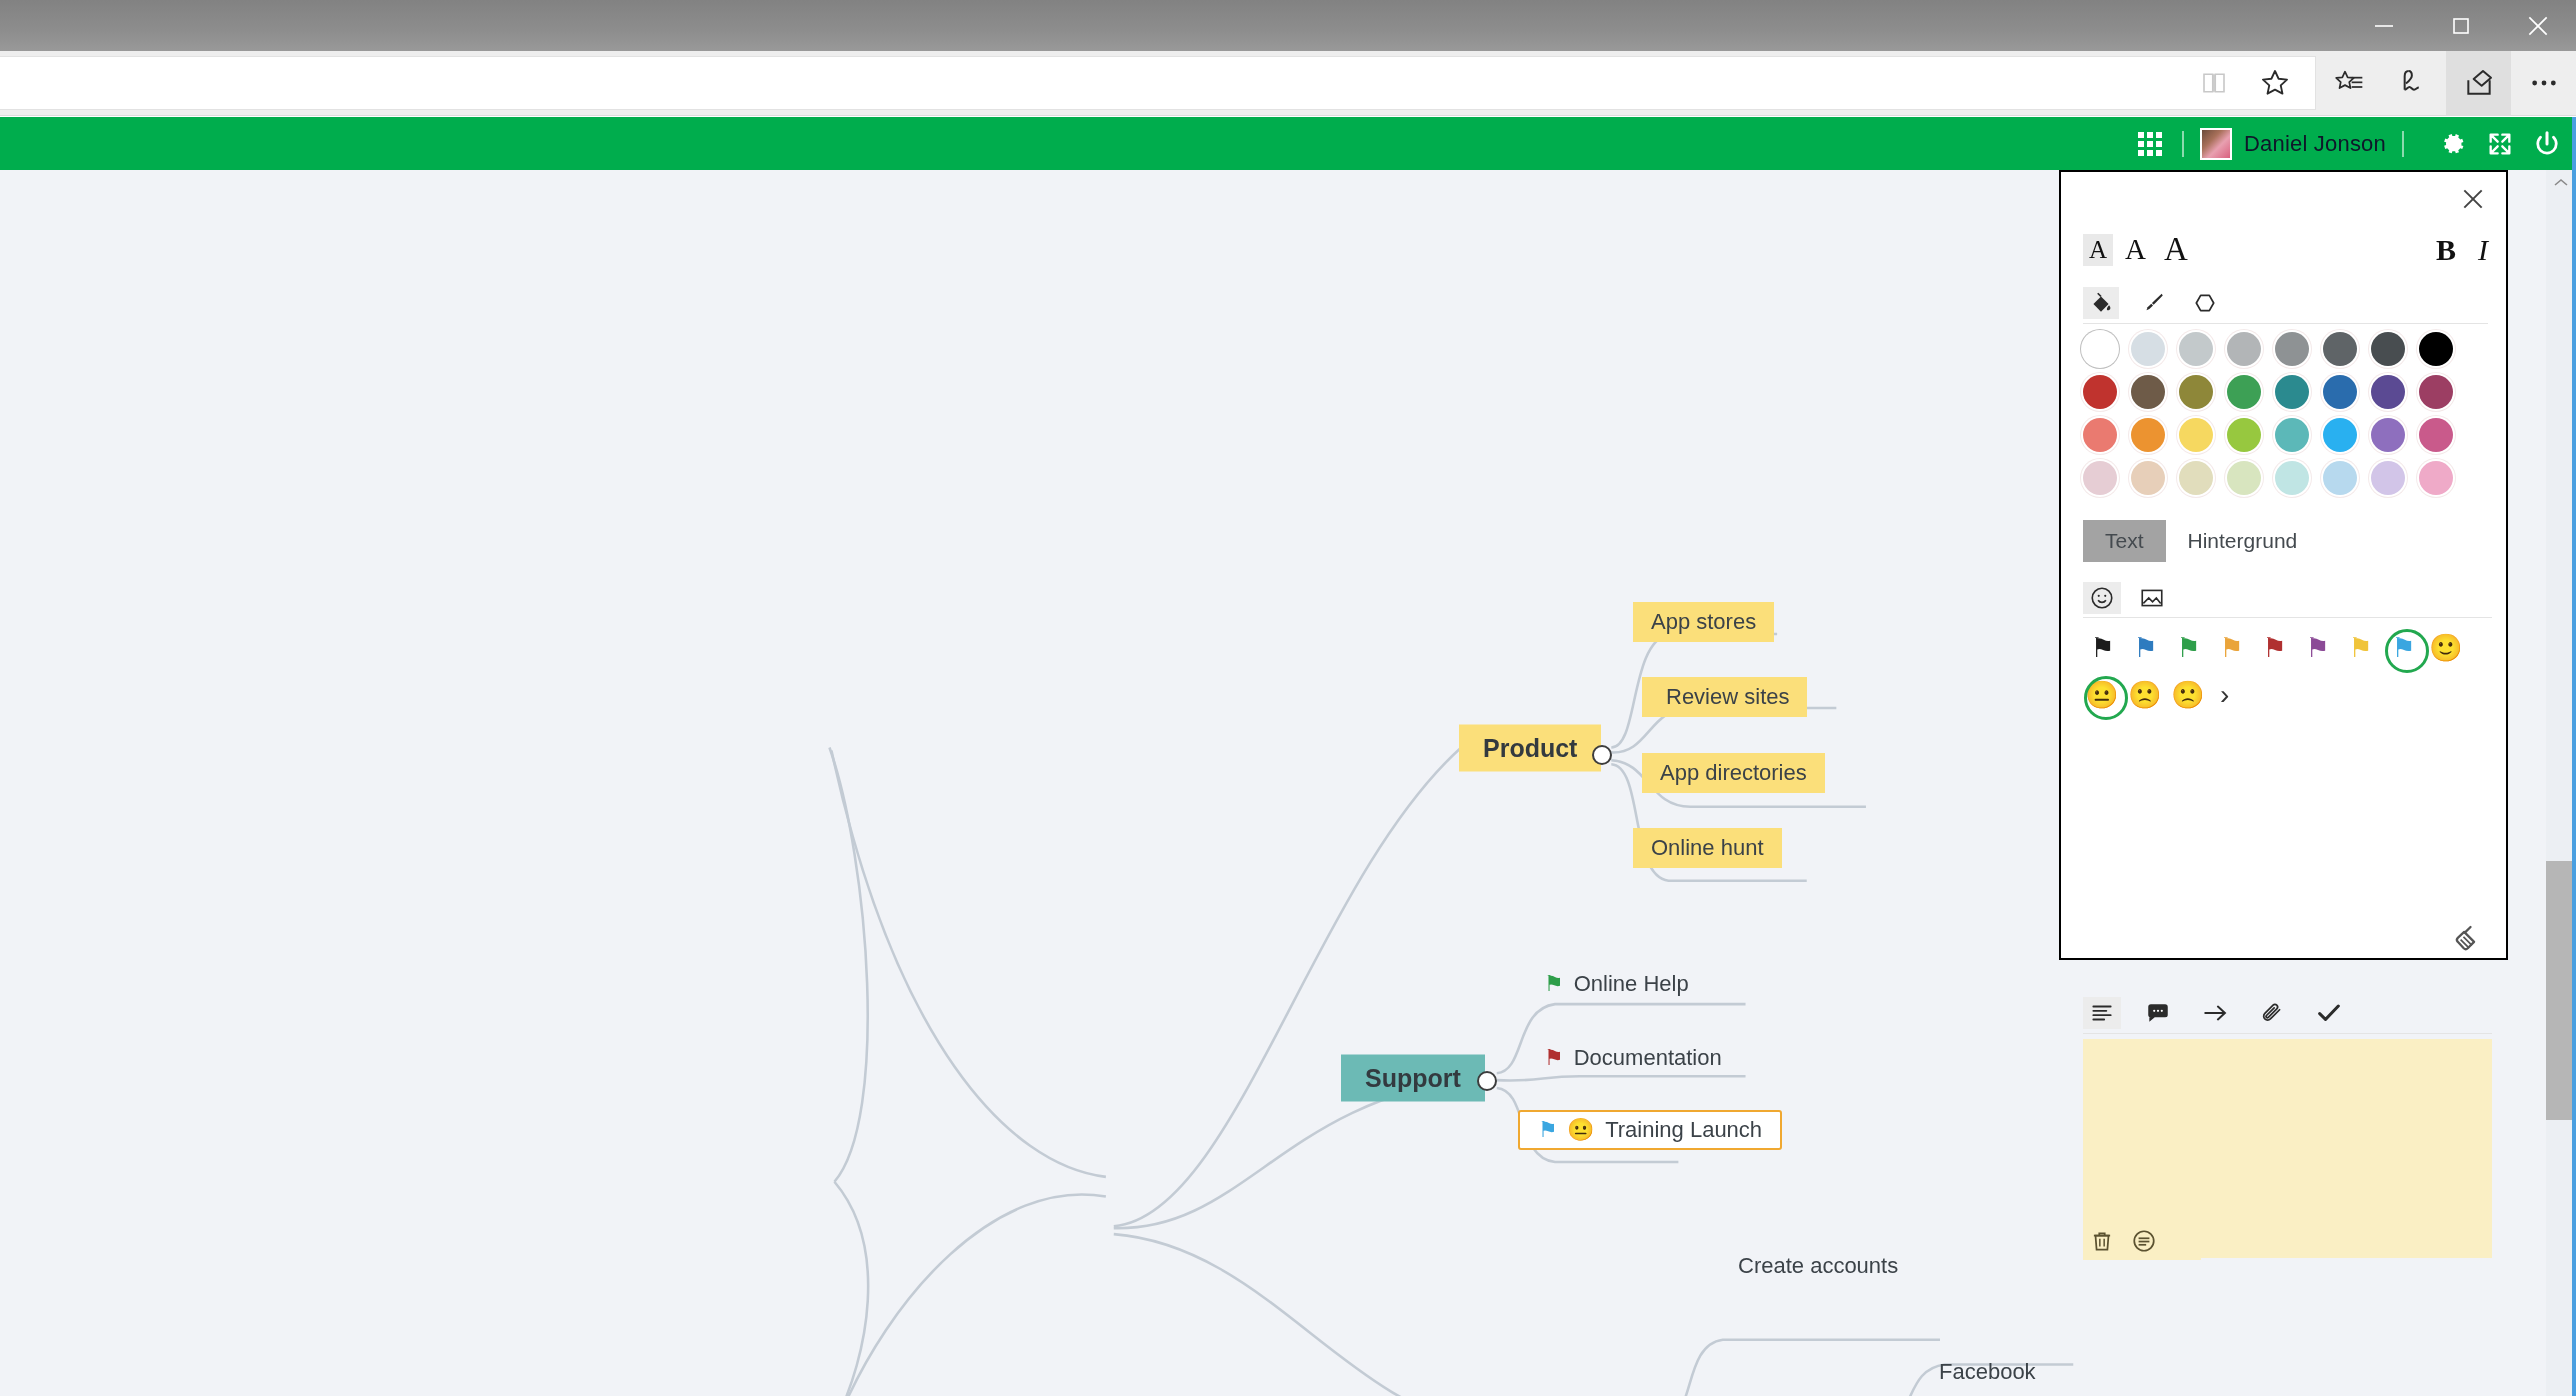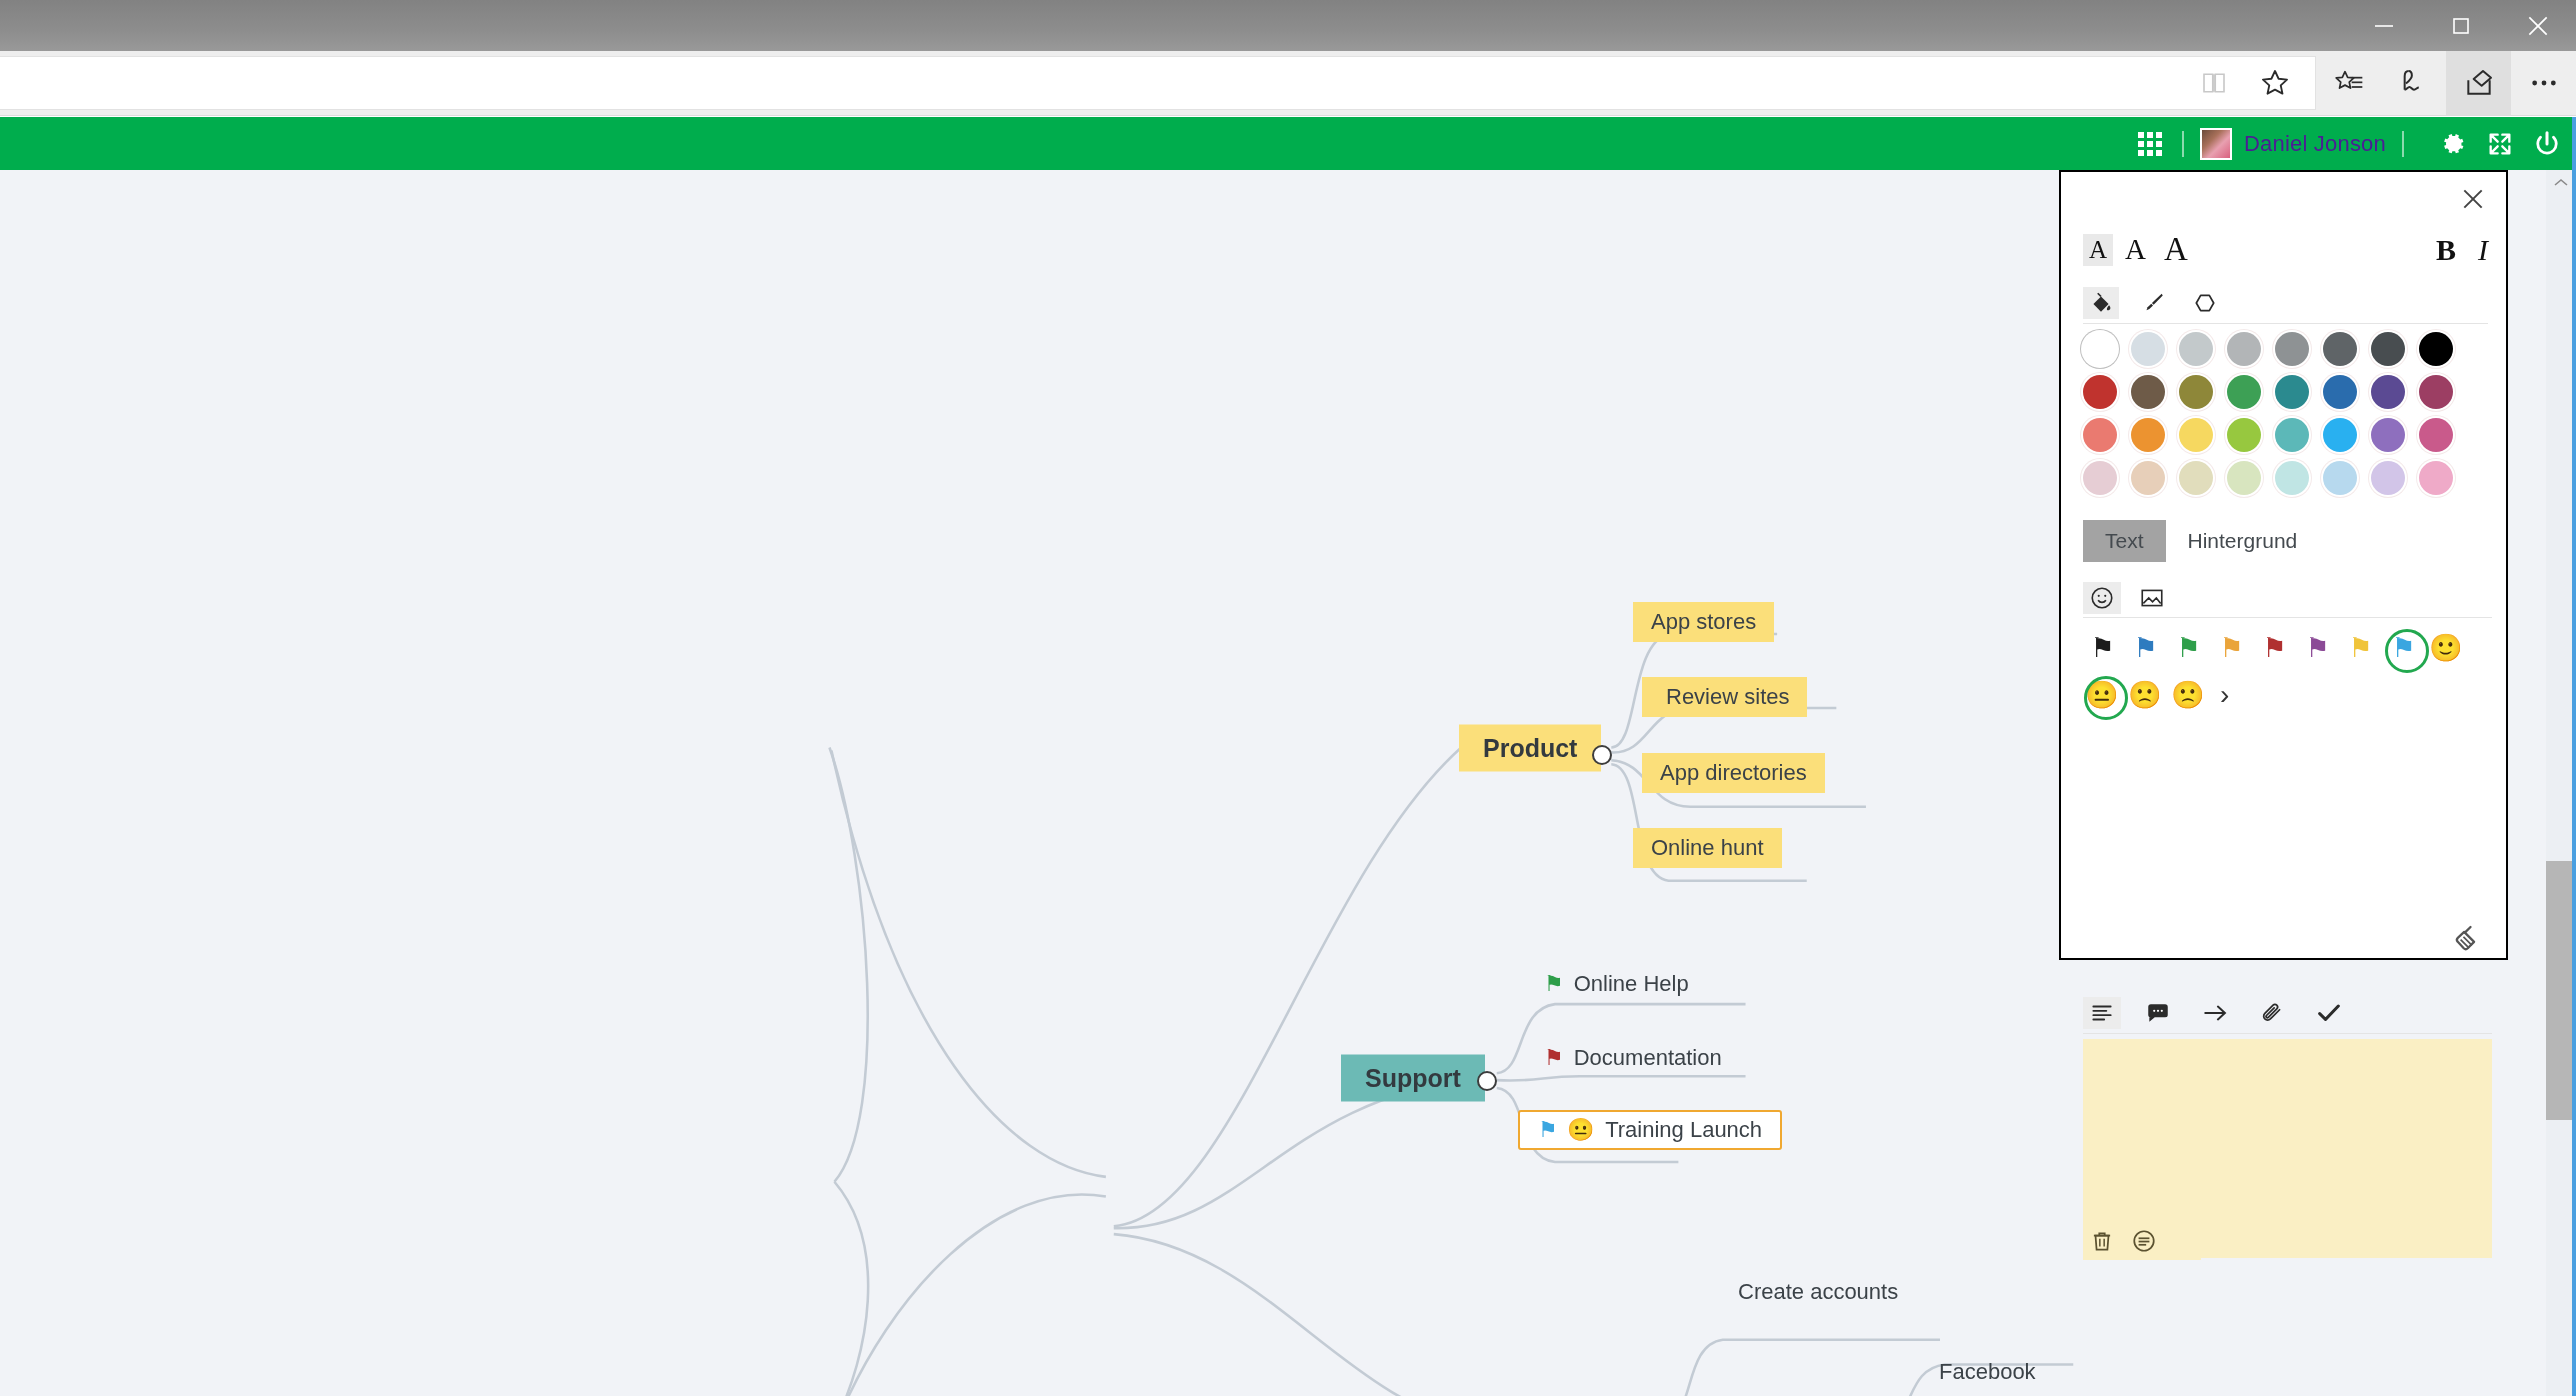--- a/index.html
+++ b/index.html
@@ -52,21 +52,21 @@
     width: 2px; height: 26px; background: rgba(255,255,255,.55); margin: 0 16px;
   }
   .grid-icon { display: grid; grid-template-columns: repeat(3, 6px);
     grid-gap: 3px; margin-right: 4px; }
   .grid-icon i { width: 6px; height: 6px; background: #fff; display: block; }
   .avatar {
     width: 32px; height: 32px; border: 2px solid #fff; margin-right: 12px;
     background: linear-gradient(135deg,#6b4b3a 0%,#a8705a 35%,#e8a0b0 60%,#d9607f 100%);
   }
   .user-name {
-    color: #4c1d95; font-size: 22px; letter-spacing: 0.2px;
+    color: #0f172a; font-size: 22px; letter-spacing: 0.2px;
   }
   .appbar-icon { margin-left: 18px; display: flex; align-items: center; }
 
   
   .canvas {
     position: absolute; left: 0; top: 170px; width: 2576px; height: 1226px;
     background: #f1f3f7; overflow: hidden;
   }
   .canvas svg.links { position: absolute; left: 0; top: 0; }
 
@@ -373,21 +373,21 @@
     <span class="emoji" style="color:#b03030;">⚑</span>
     <span>Documentation</span>
   </div>
 
   <div class="node node-selected" style="left:1518px; top:940px;">
     <span class="emoji" style="color:#3aa6e0;">⚑</span>
     <span class="emoji">😐</span>
     <span style="font-size:22px;color:#3b4248;">Training Launch</span>
   </div>
 
-  <div class="node node-plain" style="left:1734px; top:1105px;">Create accounts</div>
+  <div class="node node-plain" style="left:1734px; top:1079px;">Create accounts</div>
   <div class="node node-plain" style="left:1734px; top:1222px;">Advertising</div>
 
   <div class="node node-plain" style="left:1935px; top:1185px;">Facebook</div>
 
 </div>
 
 <div class="panel">
 
   <div class="panel-close">
     <svg width="26" height="26" viewBox="0 0 24 24">

